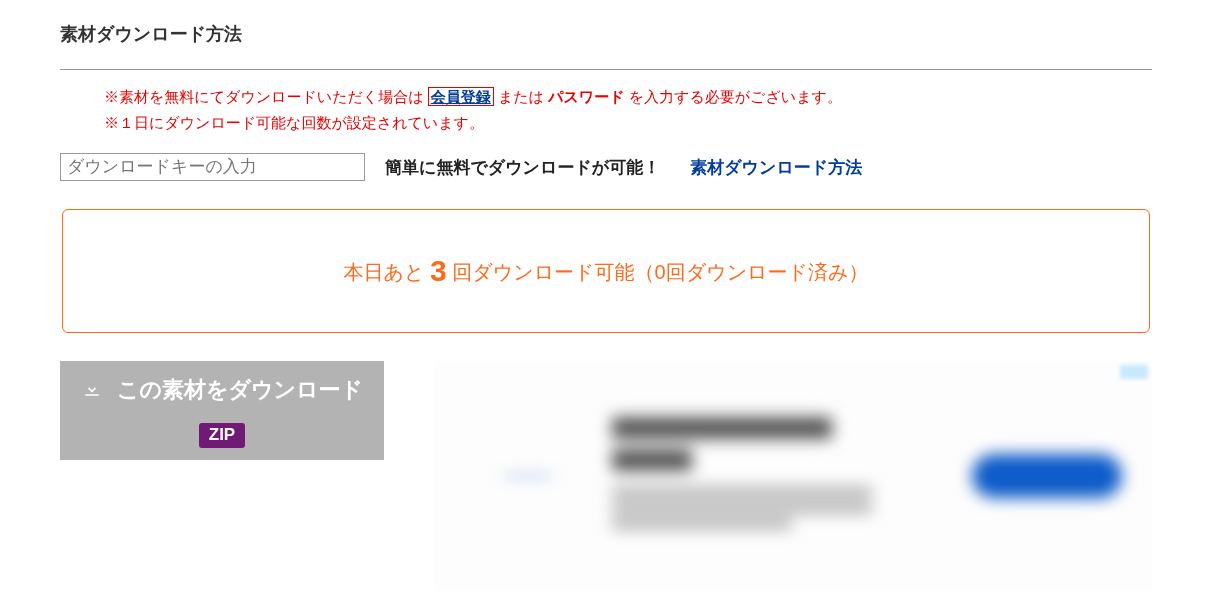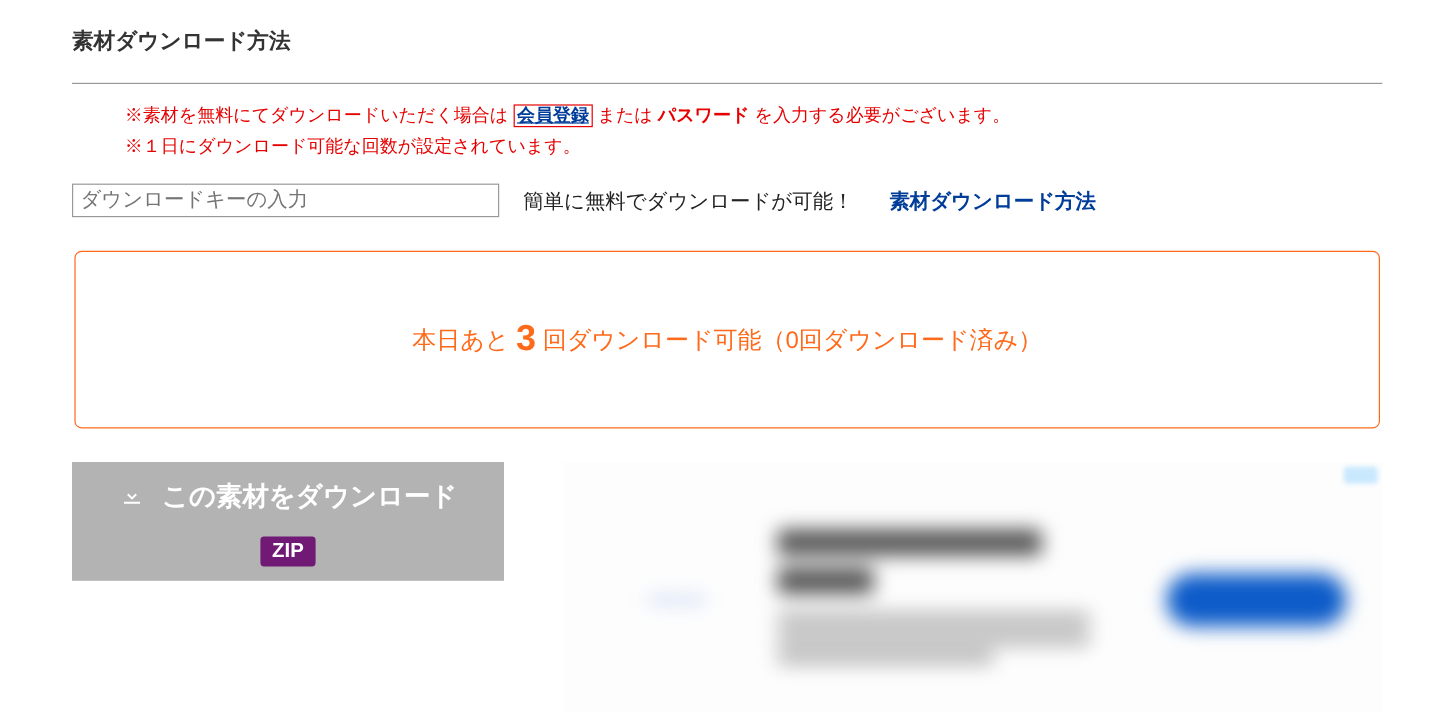--- a/index.html
+++ b/index.html
@@ -31,55 +31,55 @@
     }
     .bold-red { font-weight: bold; }
     .key-row {
       display: flex;
       align-items: center;
       gap: 20px;
       margin-top: 18px;
       margin-bottom: 28px;
     }
     .dl-key-input {
-      width: 356px;
+      width: 305px;
       height: 28px;
       font-size: 17px;
       padding: 2px 6px;
       border: 1px solid #999;
       color: #888;
       font-family: inherit;
     }
-    .key-info { font-weight: normal; font-size: 17px; color: #222; }
+    .key-info { font-weight: bold; font-size: 17px; color: #222; }
     .key-get {
       font-weight: bold;
       font-size: 17px;
       color: #003d99;
       cursor: pointer;
       margin-left: 10px;
     }
     .quota-box {
       border: 1px solid #ff6a1a;
       border-radius: 6px;
       text-align: center;
-      padding: 56px 10px;
+      padding: 44px 10px;
       color: #ff6a1a;
       font-size: 20px;
       margin: 0 2px 28px 2px;
     }
     .quota-box .big { font-size: 30px; font-weight: bold; vertical-align: -2px; }
     .bottom-row {
       display: flex;
       gap: 50px;
       align-items: flex-start;
     }
     .dl-button {
       background: #b3b3b3;
       color: #fff;
-      width: 360px;
+      width: 324px;
       padding: 14px 10px 12px 10px;
       text-align: center;
       font-size: 22px;
       font-weight: bold;
       line-height: 1.35;
       cursor: pointer;
     }
     .dl-button .icon { margin-right: 8px; }
     .zip-pill {
       display: inline-block;

